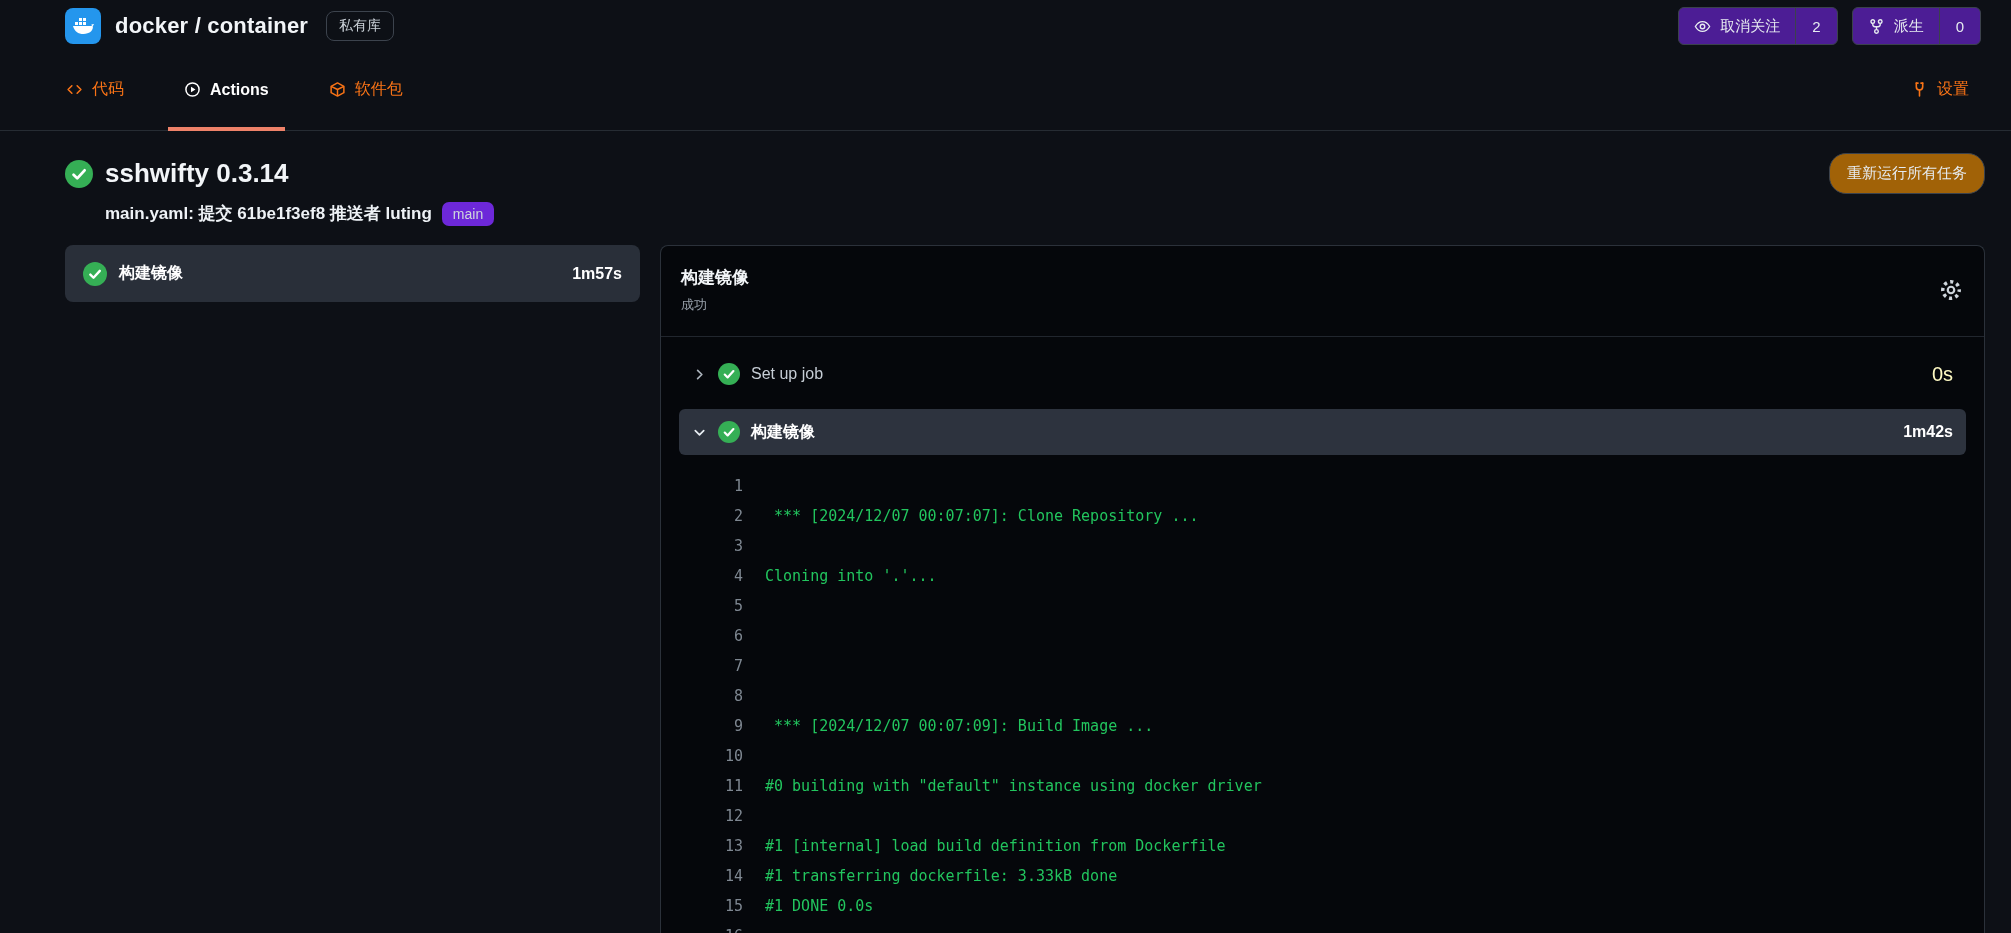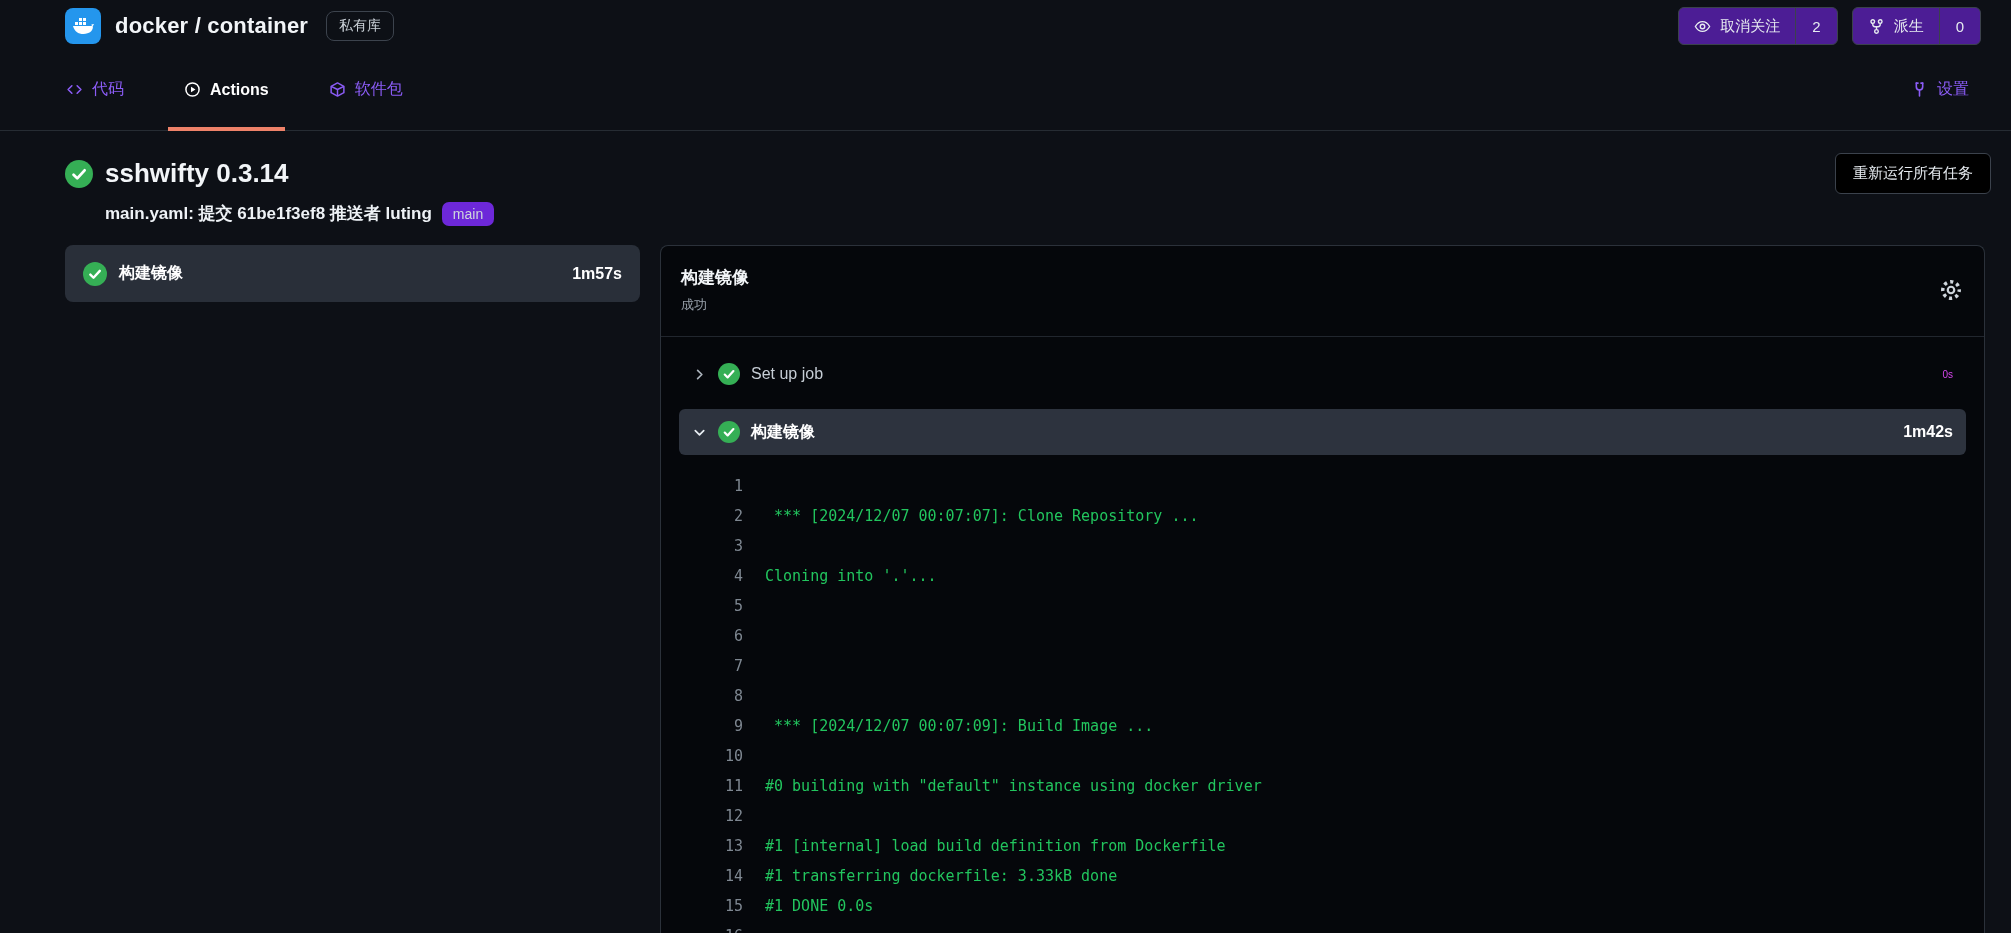--- a/index.html
+++ b/index.html
@@ -77,44 +77,44 @@
     display: flex;
     align-items: stretch;
     gap: 28px;
     padding: 0 26px 0 50px;
     border-bottom: 1px solid #262c33;
   }
   .tab {
     display: flex; align-items: center; gap: 9px;
     padding: 0 16px;
     font-size: 16px;
-    color: #8b5cf6;
+    color: #f97316;
     border-bottom: 4px solid transparent;
     margin-bottom: -1px;
     cursor: pointer;
     white-space: nowrap;
   }
   .tab svg { width: 17px; height: 17px; }
   .tab.active {
     color: #ffffff;
     font-weight: 700;
     border-bottom-color: #ee8269;
   }
   .nav-spacer { flex: 1; }
 
   
-  .run-header { padding: 22px 20px 19px 65px; }
+  .run-header { padding: 22px 26px 19px 65px; }
   .run-title-row { display: flex; align-items: center; gap: 12px; }
   .run-title-row h1 { font-size: 26px; font-weight: 700; color: #f2f5f8; }
   .check-lg { width: 28px; height: 28px; flex: none; }
   .rerun-btn {
     margin-left: auto;
-    background: #000000;
+    background: #a16207;
     border: 1px solid #3b424c;
-    border-radius: 6px;
+    border-radius: 17px;
     color: #e6ebf0;
     font-size: 15px;
     font-family: inherit;
     padding: 10px 17px;
     cursor: pointer;
     white-space: nowrap;
   }
   .run-sub-row {
     margin-left: 40px;
     margin-top: 8px;
@@ -178,21 +178,21 @@
     height: 46px;
     display: flex; align-items: center; gap: 11px;
     padding: 0 13px;
     border-radius: 6px;
     font-size: 16px;
     color: #c6cdd5;
     cursor: pointer;
   }
   .step-row .chev { width: 15px; height: 15px; color: #aab2bb; flex: none; }
   .check-sm { width: 22px; height: 22px; flex: none; }
-  .step-duration { margin-left: auto; font-size: 10px; color: #d946ef; }
+  .step-duration { margin-left: auto; font-size: 20px; color: #fef9c3; }
   .step-row.expanded {
     background: #2d333e;
     color: #ffffff;
     font-weight: 700;
     margin-top: 12px;
   }
   .step-row.expanded .chev { color: #e9eef3; }
   .step-row.expanded .step-duration { color: #ffffff; font-weight: 700; font-size: 16px; }
 
   .log {

